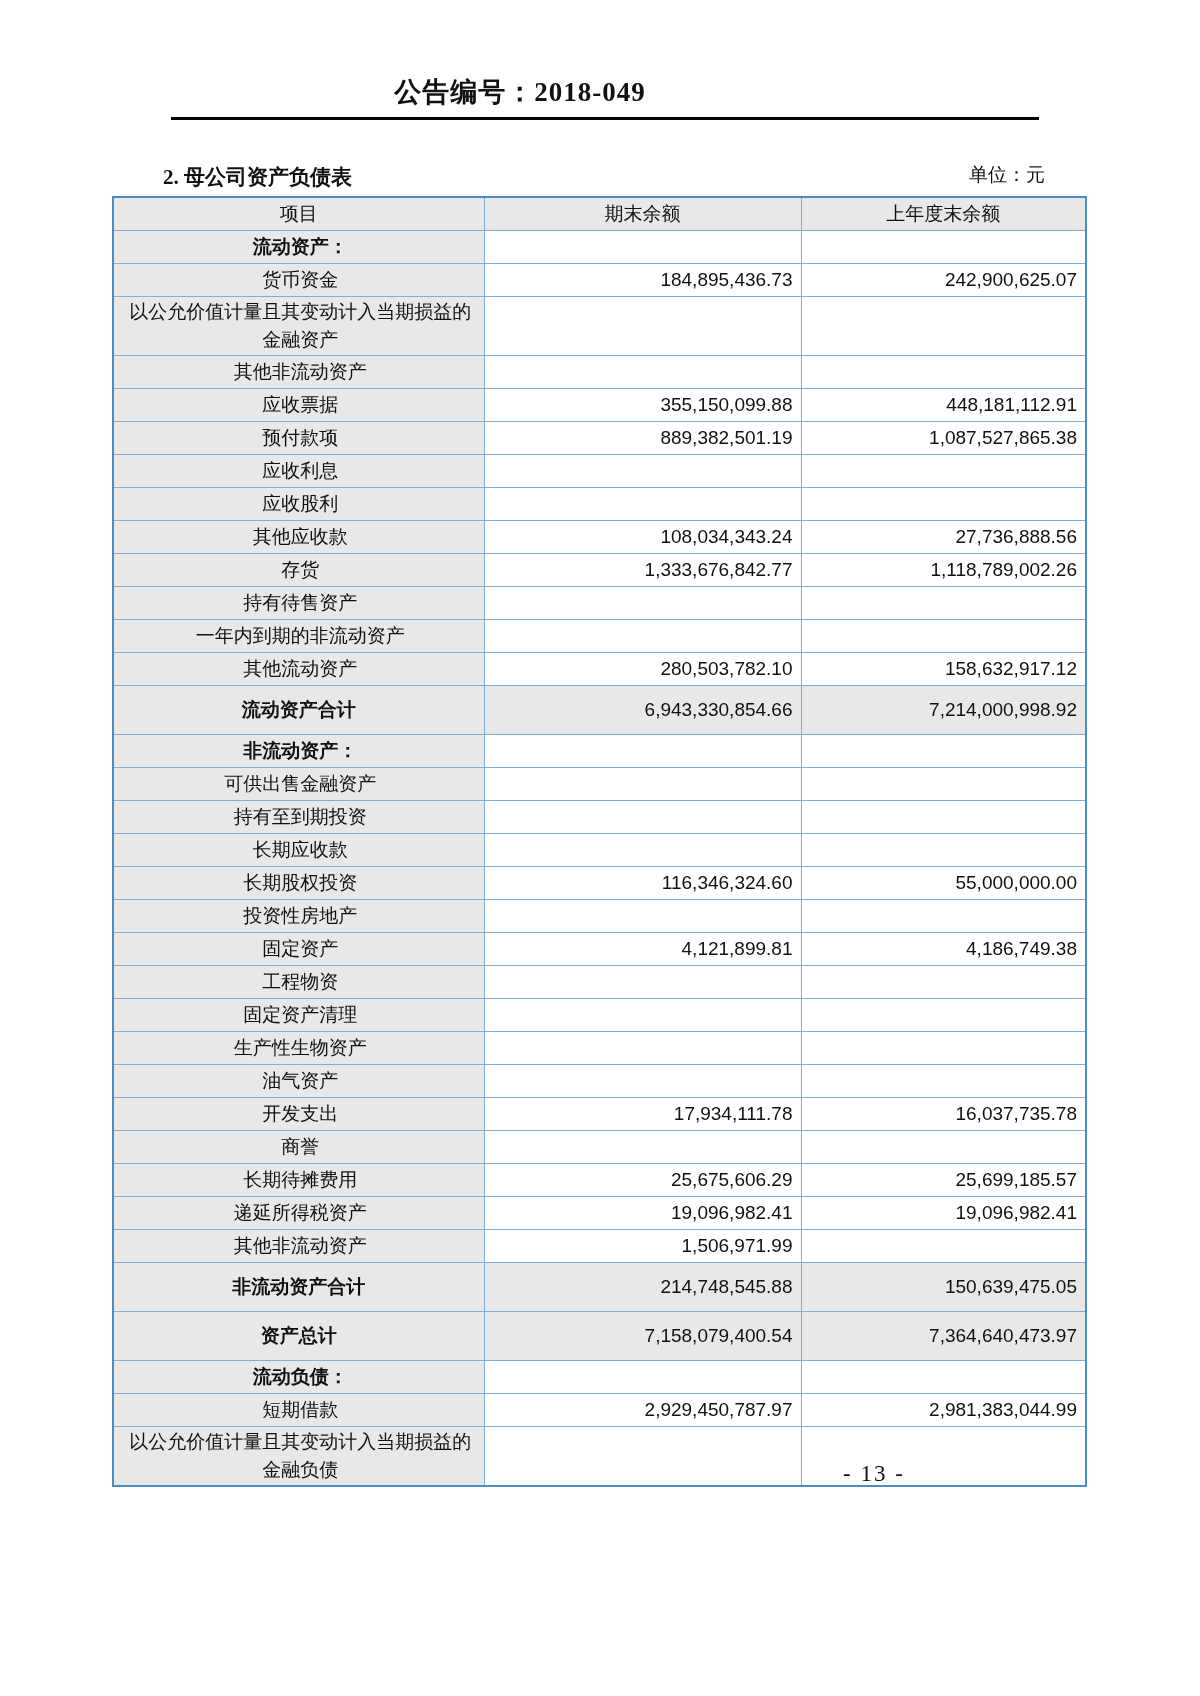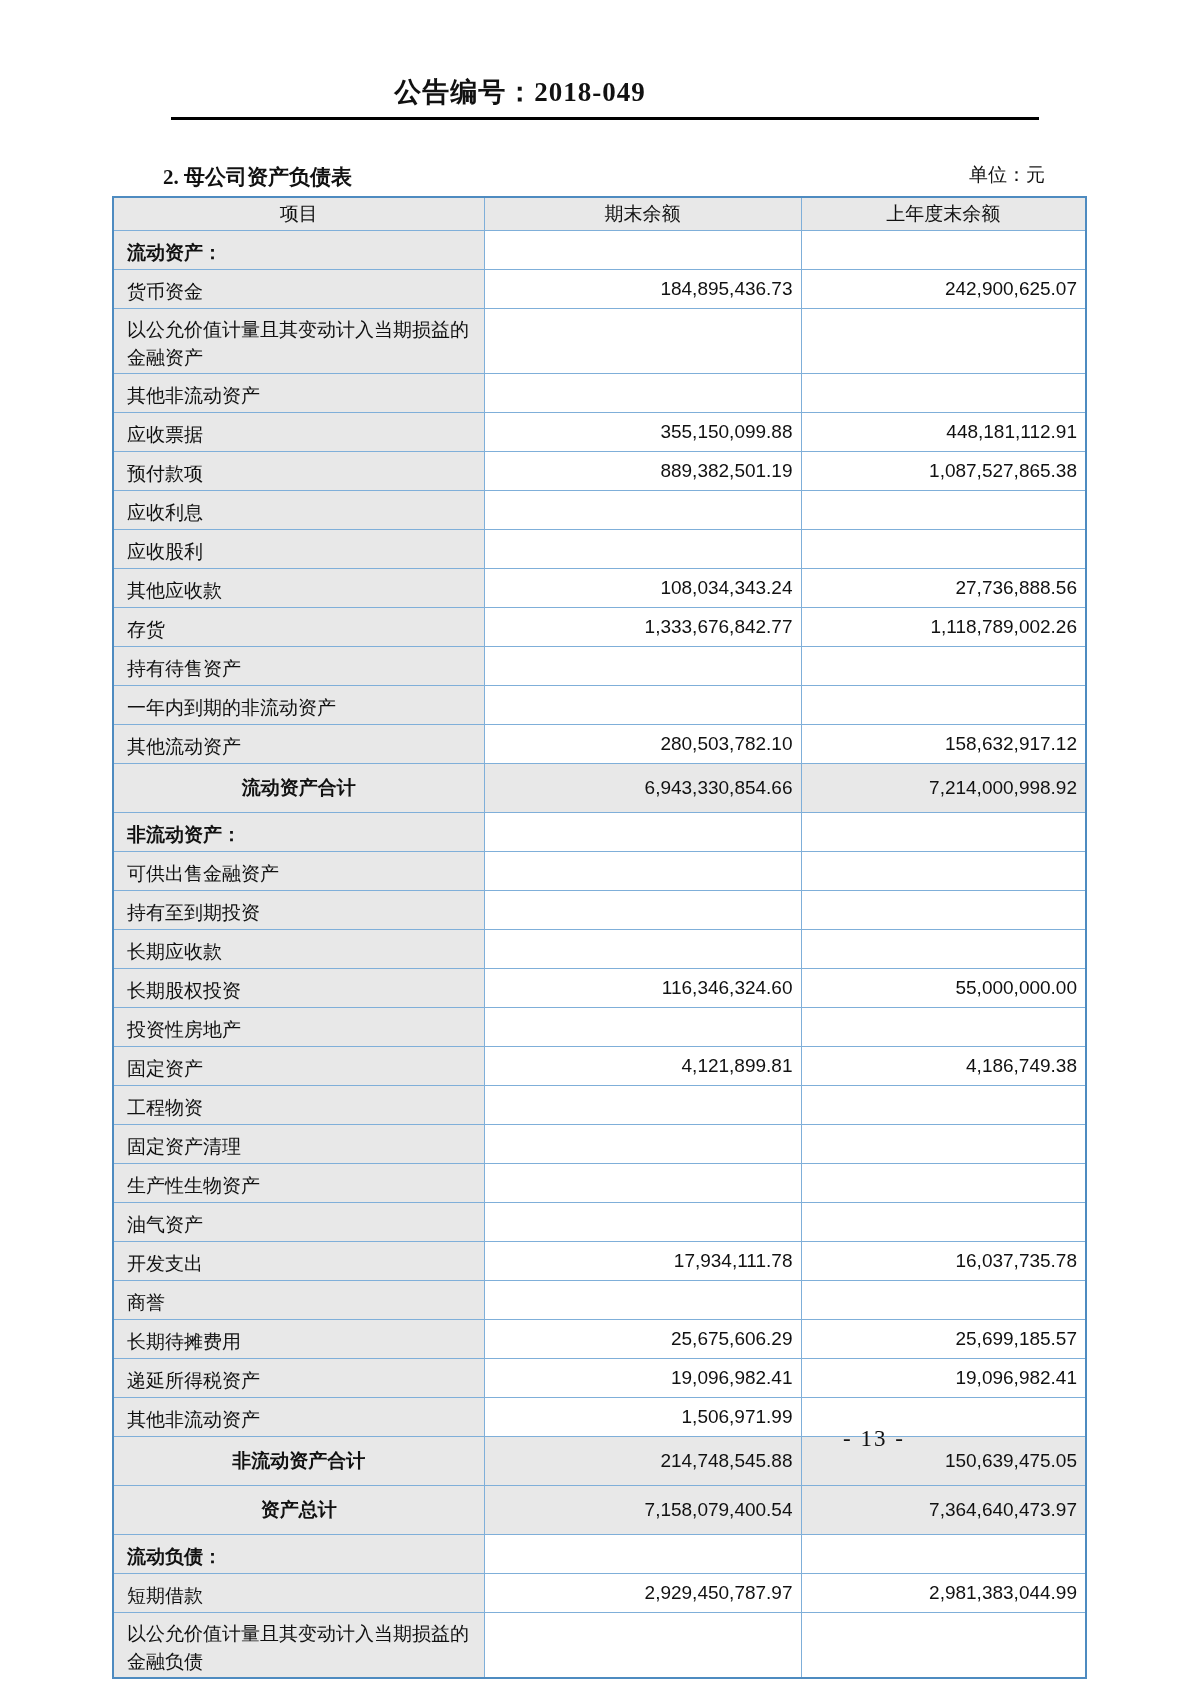--- a/index.html
+++ b/index.html
@@ -34,33 +34,33 @@
     border:1px solid #7FAFD9;
     font-size:19px; line-height:28px;
     overflow:hidden;
   }
   .sheet th {
     background:#E8E8E8; font-weight:normal; height:32px; text-align:center;
     padding:0 4px;
   }
   .sheet td { height:30px; }
   .c-label {
-    background:#E8E8E8; text-align:left; padding:7px 10px 1px 13px;
+    background:#E8E8E8; text-align:center; padding:1px 10px 1px 13px;
     word-break:break-all;
   }
   .c-num {
     background:#ffffff; text-align:right; padding:0 8px;
     font-family:"Liberation Sans","DejaVu Sans",sans-serif;
     font-size:19px; white-space:nowrap;
   }
   tr.row-section .c-label { font-weight:bold; }
   tr.row-total td { background:#E8E8E8; }
   tr.row-total .c-label { font-weight:bold; text-align:center; padding:9px 4px; }
   .page-number {
-    position:absolute; top:1426px; left:843px;
+    position:absolute; top:1461px; left:843px;
     font-size:23px; letter-spacing:2px; white-space:nowrap;
   }
 </style>
 </head>
 <body>
 
 <div class="page">
 
   <div class="announcement">公告编号：2018-049</div>
 

